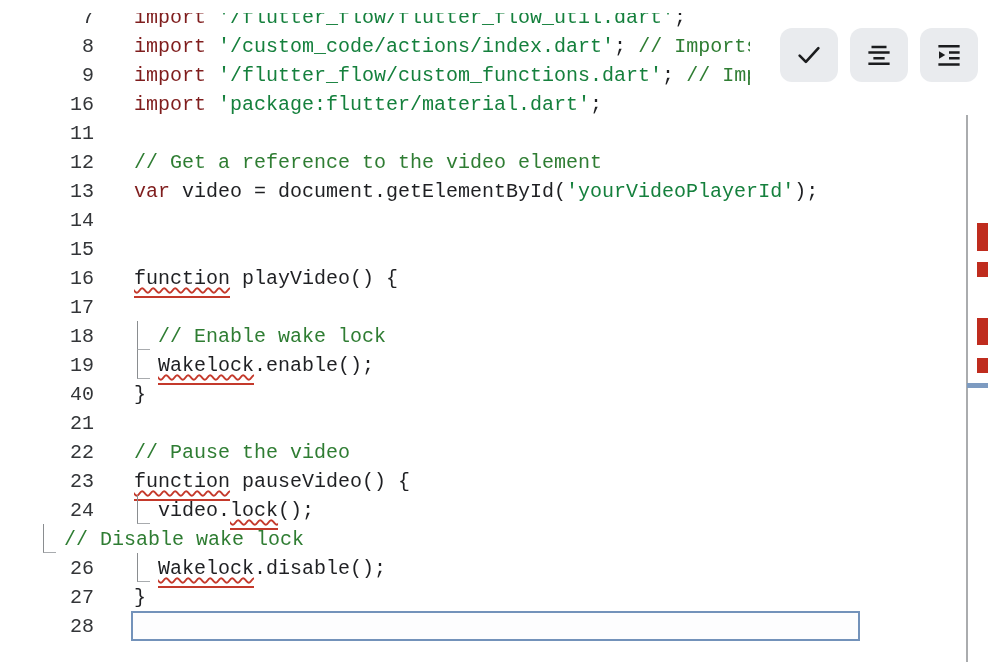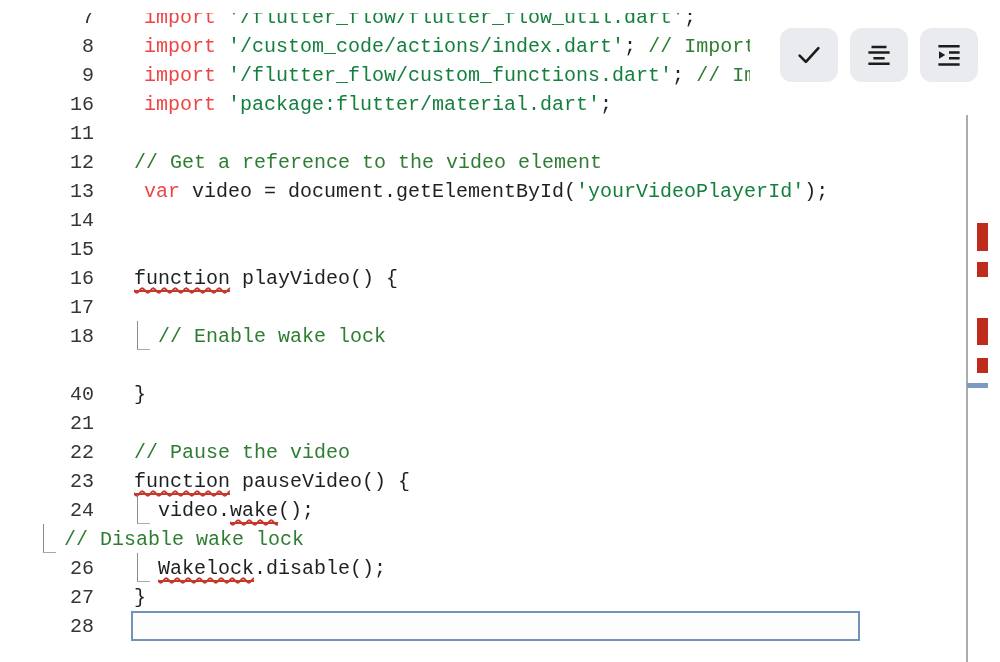--- a/index.html
+++ b/index.html
@@ -13,32 +13,32 @@
   .lines{position:absolute;top:3px;left:0;width:1000px;}
   .row{display:flex;height:29px;line-height:29px;font-size:20px;}
   .gutter{
     width:94px;flex:none;text-align:right;color:#333538;
     user-select:none;
   }
   .code{
     margin-left:40px;white-space:pre;position:relative;
     color:#1f2023;flex:1 1 auto;
   }
-  .s-kw{color:#ef4444;margin-left:10px;}
+  .s-kw{color:#7f1d1d;}
   .s-str{color:#15803d;}
   .s-com{color:#2f7d33;}
   .s-pl{color:#1f2023;}
   .s-err{
     color:#1f2023;
     display:inline-block;line-height:1.05;
     text-decoration:underline wavy #c4392b;
     text-decoration-thickness:1.5px;
     text-underline-offset:3px;
     border-bottom:2.5px solid #c4392b;
-    padding-bottom:1px;
+    padding-bottom:7px;
   }
   .guide{
     position:absolute;left:3px;top:-1px;height:28px;width:12px;
     border-left:1.5px solid #8a8d90;border-bottom:1.5px solid #a8abae;
     pointer-events:none;
   }
   .active-box{
     position:absolute;left:-3px;top:-1px;width:725px;height:26px;
     border:2px solid #7392ba;background:#fdfdfe;
   }
@@ -104,40 +104,42 @@
         <div class="code"><span class="s-err">function</span><span class="s-pl"> playVideo() {</span></div>
       </div>
       <div class="row">
         <div class="gutter">17</div>
       </div>
       <div class="row">
         <div class="gutter">18</div>
         <div class="code"><div class="guide"></div><span class="s-pl">  </span><span class="s-com">// Enable wake lock</span></div>
       </div>
       <div class="row">
+        <div class="gutter">19</div>
+        <div class="code"><div class="guide"></div><span class="s-pl">  </span><span class="s-err">Wakelock</span><span class="s-pl">.enable();</span></div>
       </div>
       <div class="row">
         <div class="gutter">40</div>
         <div class="code"><span class="s-pl">}</span></div>
       </div>
       <div class="row">
         <div class="gutter">21</div>
         <div class="code"></div>
       </div>
       <div class="row">
         <div class="gutter">22</div>
         <div class="code"><span class="s-com">// Pause the video</span></div>
       </div>
       <div class="row">
         <div class="gutter">23</div>
         <div class="code"><span class="s-err">function</span><span class="s-pl"> pauseVideo() {</span></div>
       </div>
       <div class="row">
         <div class="gutter">24</div>
-        <div class="code"><div class="guide"></div><span class="s-pl">  video.</span><span class="s-err">wake</span><span class="s-pl">();</span></div>
+        <div class="code"><div class="guide"></div><span class="s-pl">  video.</span><span class="s-err">lock</span><span class="s-pl">();</span></div>
       </div>
       <div class="row">
         <div class="code"><div class="guide"></div><span class="s-pl">  </span><span class="s-com">// Disable wake lock</span></div>
       </div>
       <div class="row">
         <div class="gutter">26</div>
         <div class="code"><div class="guide"></div><span class="s-pl">  </span><span class="s-err">Wakelock</span><span class="s-pl">.disable();</span></div>
       </div>
       <div class="row">
         <div class="gutter">27</div>

